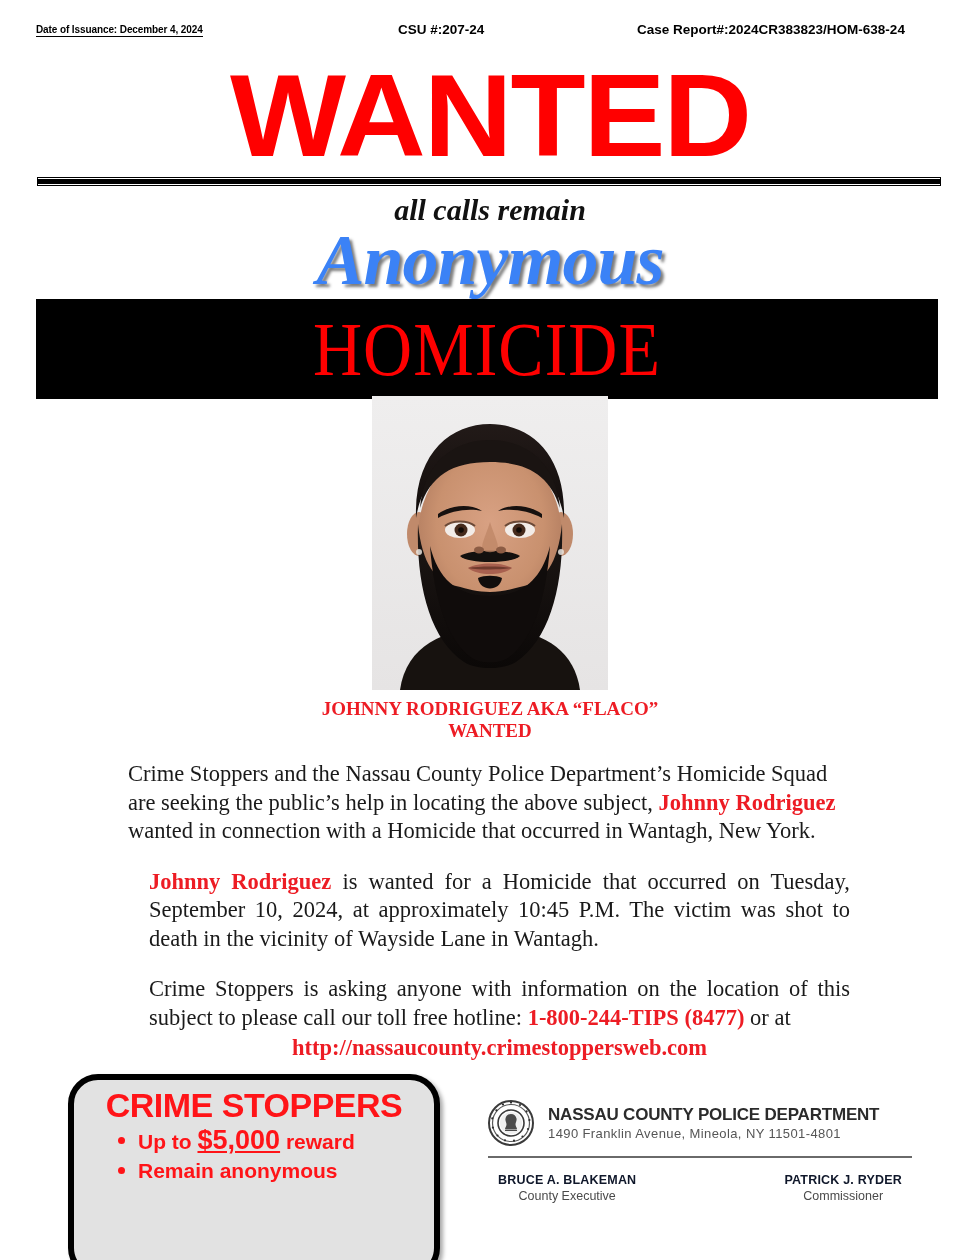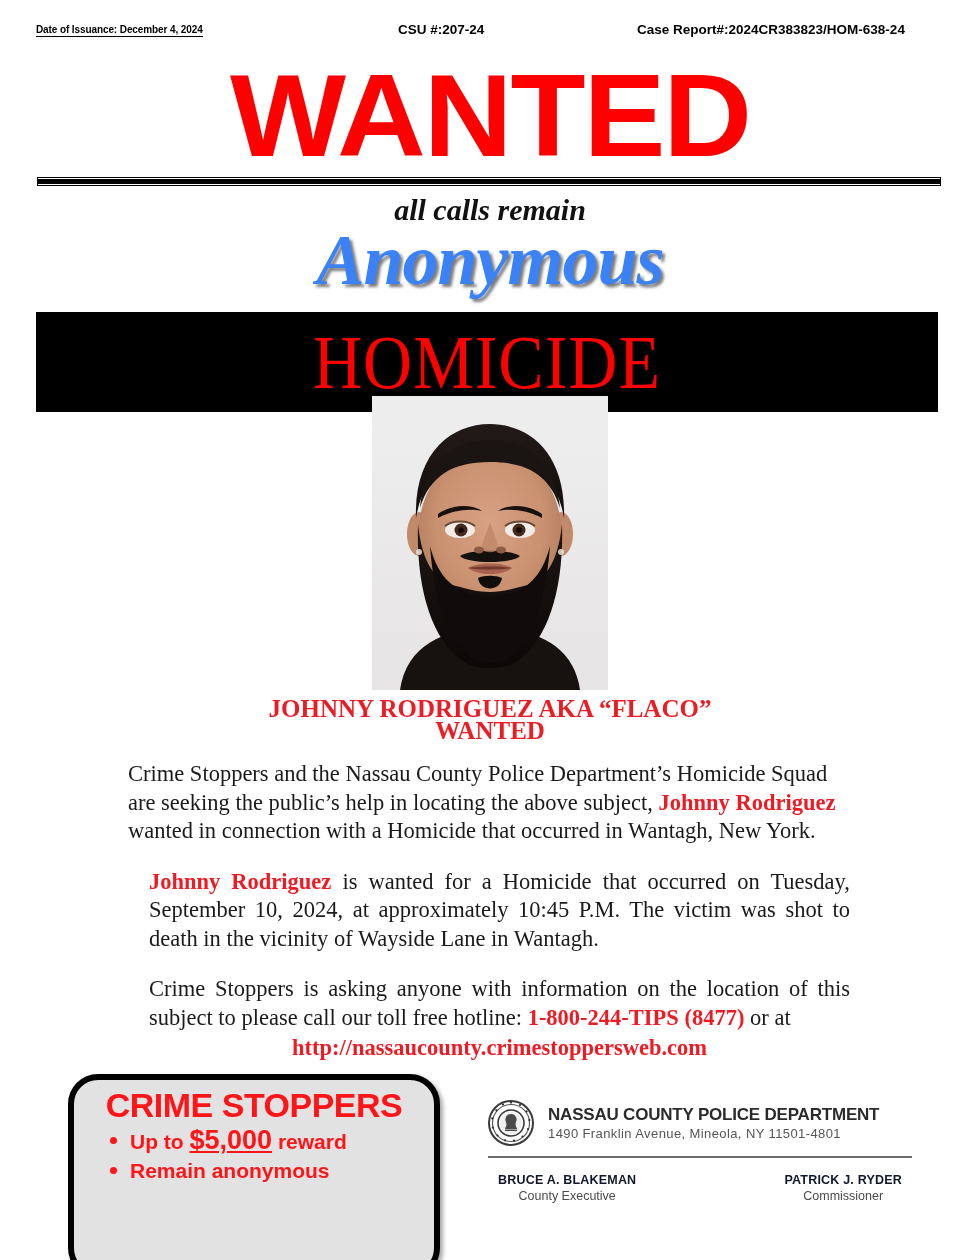--- a/index.html
+++ b/index.html
@@ -115,21 +115,20 @@
   .crime-band {
     position: absolute;
     left: 36px;
     top: 299px;
     width: 902px;
     height: 100px;
     background: #000000;
     display: flex;
     align-items: center;
     justify-content: center;
-    margin-top: 13px;
   }
   .crime-band-text {
     font-family: "Liberation Serif", serif;
     font-weight: normal;
     font-size: 68px;
     line-height: 70px;
     color: #FF0000;
     letter-spacing: 1px;
     transform: scaleY(1.12);
   }
@@ -148,21 +147,21 @@
 
   
   .name-caption {
     position: absolute;
     left: 0;
     top: 698px;
     width: 980px;
     text-align: center;
     font-family: "Liberation Serif", serif;
     font-weight: bold;
-    font-size: 25px;
+    font-size: 19px;
     line-height: 22px;
     color: #ED1C24;
   }
 
   
   .body-block {
     position: absolute;
     left: 128px;
     top: 760px;
     width: 722px;
@@ -206,21 +205,21 @@
     font-family: "Liberation Sans", sans-serif;
     font-weight: bold;
     font-size: 34px;
     line-height: 38px;
     color: #FF1418;
     margin-top: 6px;
     letter-spacing: -0.5px;
   }
   .cs-list {
     list-style: none;
-    margin: 2px 0 0 0;
+    margin: 2px 0 0 8px;
     padding: 0 0 0 34px;
   }
   .cs-list li {
     font-family: "Liberation Sans", sans-serif;
     font-weight: bold;
     font-size: 21px;
     line-height: 29px;
     color: #FF1418;
     position: relative;
     padding-left: 22px;

